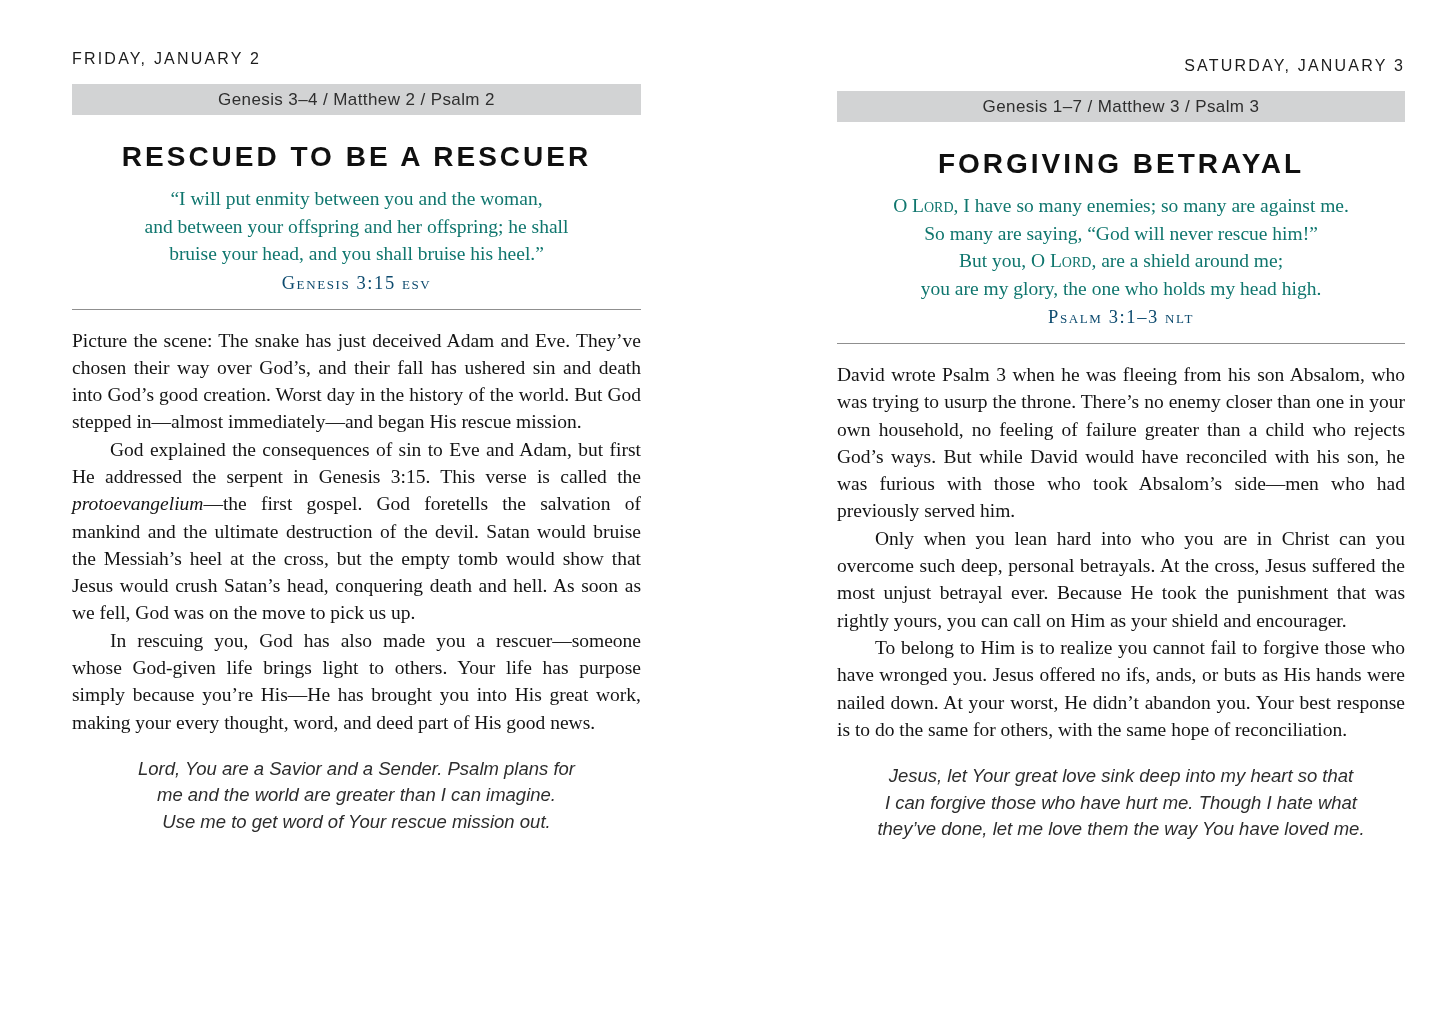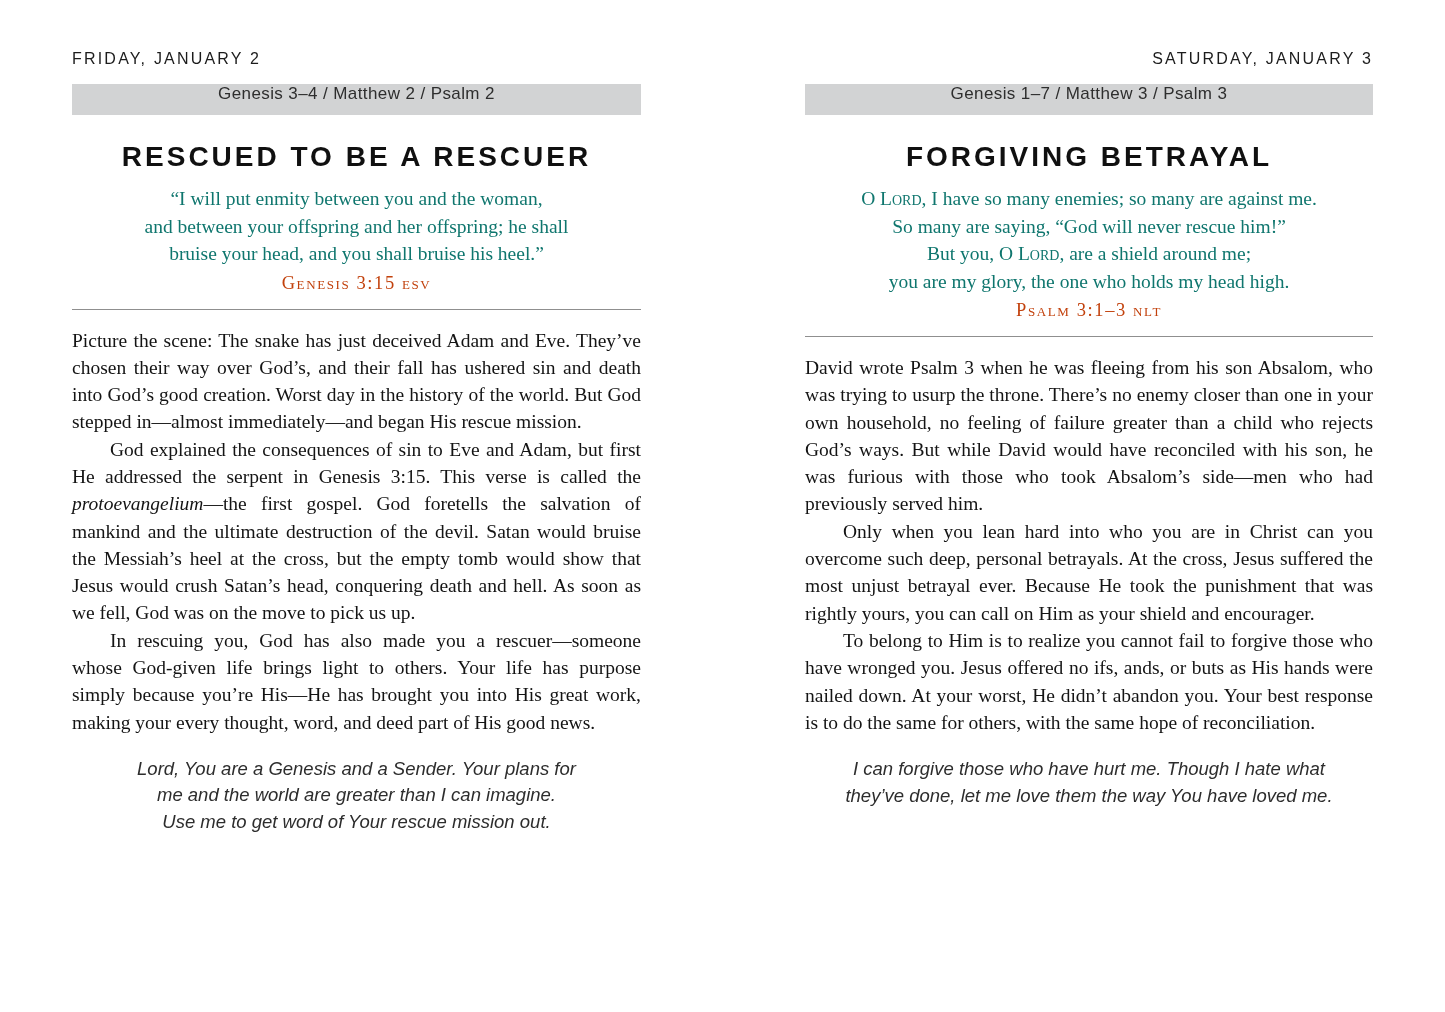--- a/index.html
+++ b/index.html
@@ -9,37 +9,37 @@
     width: 1445px;
     height: 1012px;
     background: #ffffff;
     overflow: hidden;
     font-family: "Liberation Serif", serif;
     color: #161616;
     border-radius: 14px;
   }
   .page { position: absolute; top: 50px; }
   .page-left  { left: 72px;  width: 569px; }
-  .page-right { left: 805px; width: 568px; }
+  .page-right { left: 837px; width: 568px; margin-top: 7px; }
 
   .date-row {
     font-family: "Liberation Sans", sans-serif;
     font-size: 16px;
     letter-spacing: 2.2px;
     color: #1c1c1c;
     height: 19px;
   }
   .page-right .date-row { text-align: right; }
 
   .readings-bar {
     margin-top: 15px;
     height: 31px;
     background: #d2d3d4;
     display: flex;
-    align-items: flex-start;
+    align-items: center;
     justify-content: center;
     font-family: "Liberation Sans", sans-serif;
     font-size: 17px;
     letter-spacing: 0.4px;
     color: #2e2e2e;
   }
 
   .title {
     margin-top: 28px;
     text-align: center;
@@ -62,21 +62,21 @@
   .sc { font-variant: small-caps; }
 
   .attribution {
     margin-top: 2px;
     text-align: center;
     font-family: "Liberation Serif", serif;
     font-variant: small-caps;
     font-size: 18.5px;
     letter-spacing: 1.6px;
     line-height: 27px;
-    color: #c2410c;
+    color: #0c4a6e;
   }
 
   .divider {
     margin-top: 12px;
     border: none;
     border-top: 1.5px solid #8f8f8f;
     height: 0;
   }
 
   .body-text {
@@ -118,21 +118,21 @@
         <div class="quote-line"><span>bruise your head, and you shall bruise his heel.”</span></div>
       </div>
     <div class="attribution">Genesis 3:15 esv</div>
     <hr class="divider">
     <div class="body-text">
         <p><span>Picture the scene: The snake has just deceived Adam and Eve. They’ve chosen their way over God’s, and their fall has ushered sin and death into God’s good creation. Worst day in the history of the world. But God stepped in—almost immediately—and began His rescue mission.</span></p>
         <p class="indent"><span>God explained the consequences of sin to Eve and Adam, but first He addressed the serpent in Genesis 3:15. This verse is called the </span><em>protoevangelium</em><span>—the first gospel. God foretells the salvation of mankind and the ultimate destruction of the devil. Satan would bruise the Messiah’s heel at the cross, but the empty tomb would show that Jesus would crush Satan’s head, conquering death and hell. As soon as we fell, God was on the move to pick us up.</span></p>
         <p class="indent"><span>In rescuing you, God has also made you a rescuer—someone whose God-given life brings light to others. Your life has purpose simply because you’re His—He has brought you into His great work, making your every thought, word, and deed part of His good news.</span></p>
       </div>
     <div class="prayer">
-        <div class="prayer-line">Lord, You are a Genesis and a Sender. Your plans for</div>
+        <div class="prayer-line">Lord, You are a Savior and a Sender. Psalm plans for</div>
         <div class="prayer-line">me and the world are greater than I can imagine.</div>
         <div class="prayer-line">Use me to get word of Your rescue mission out.</div>
       </div>
   </section>
 
   <section class="page page-right">
     <div class="date-row">SATURDAY, JANUARY 3</div>
     <div class="readings-bar">
       <span>Genesis 1–7 / Matthew 3 / Psalm 3</span>
     </div>
@@ -144,18 +144,19 @@
         <div class="quote-line"><span>you are my glory, the one who holds my head high.</span></div>
       </div>
     <div class="attribution">Psalm 3:1–3 nlt</div>
     <hr class="divider">
     <div class="body-text">
         <p><span>David wrote Psalm 3 when he was fleeing from his son Absalom, who was trying to usurp the throne. There’s no enemy closer than one in your own household, no feeling of failure greater than a child who rejects God’s ways. But while David would have reconciled with his son, he was furious with those who took Absalom’s side—men who had previously served him.</span></p>
         <p class="indent"><span>Only when you lean hard into who you are in Christ can you overcome such deep, personal betrayals. At the cross, Jesus suffered the most unjust betrayal ever. Because He took the punishment that was rightly yours, you can call on Him as your shield and encourager.</span></p>
         <p class="indent"><span>To belong to Him is to realize you cannot fail to forgive those who have wronged you. Jesus offered no ifs, ands, or buts as His hands were nailed down. At your worst, He didn’t abandon you. Your best response is to do the same for others, with the same hope of reconciliation.</span></p>
       </div>
     <div class="prayer">
+        <div class="prayer-line">Jesus, let Your great love sink deep into my heart so that</div>
         <div class="prayer-line">I can forgive those who have hurt me. Though I hate what</div>
         <div class="prayer-line">they’ve done, let me love them the way You have loved me.</div>
       </div>
   </section>
 
 </div>
 
 </body></html>

